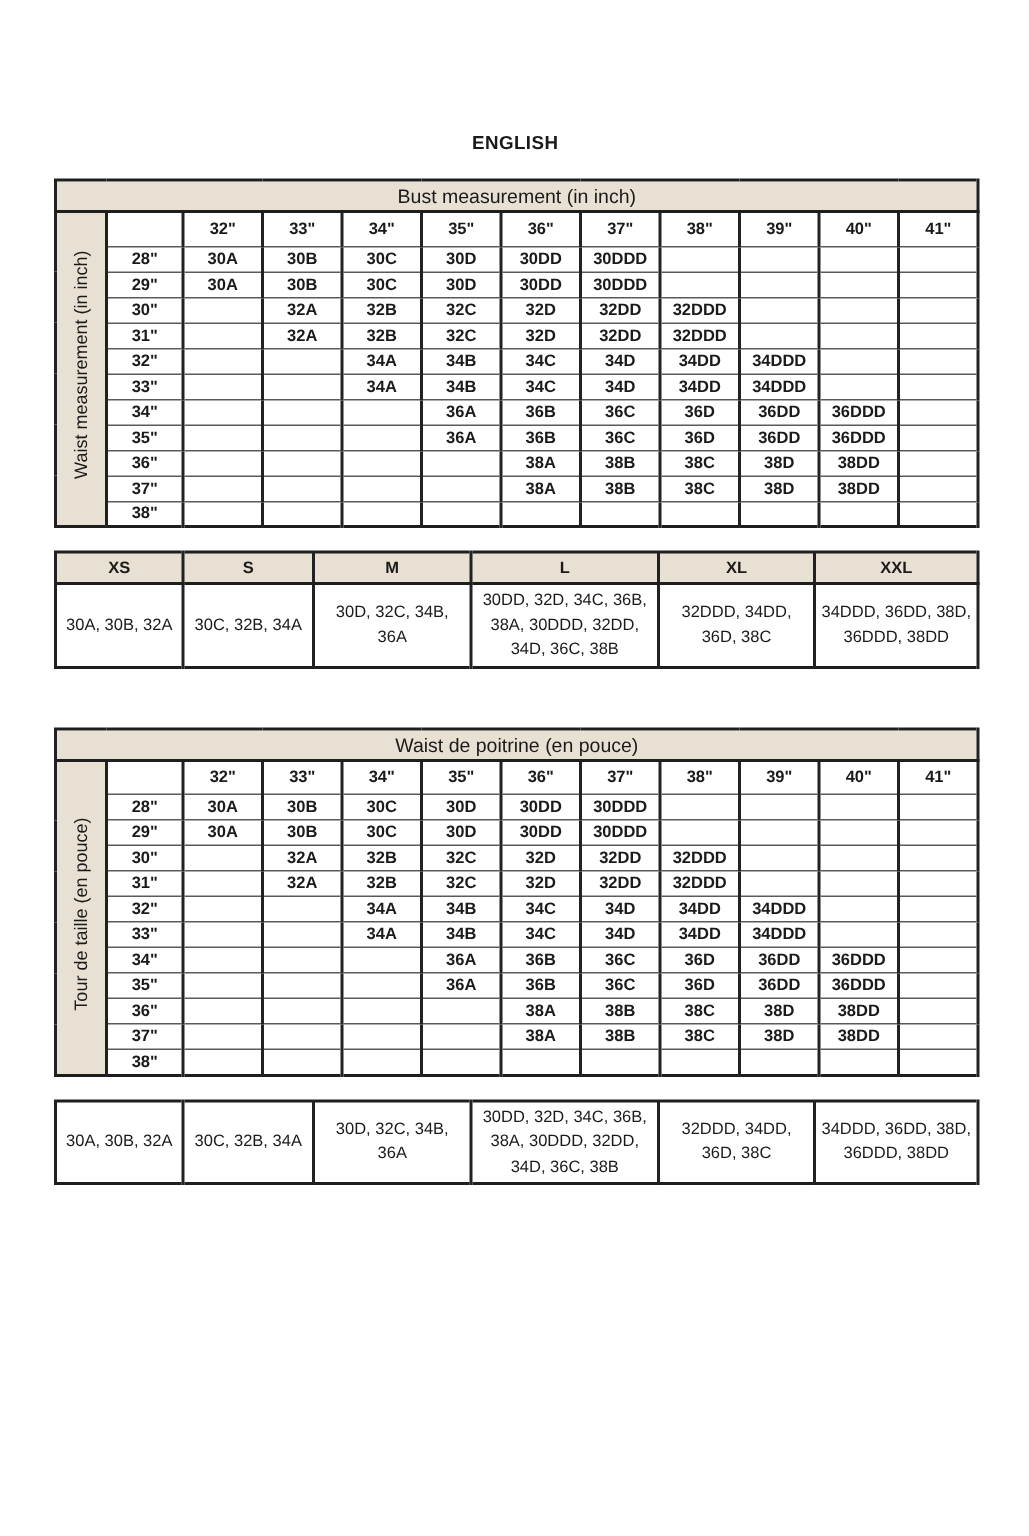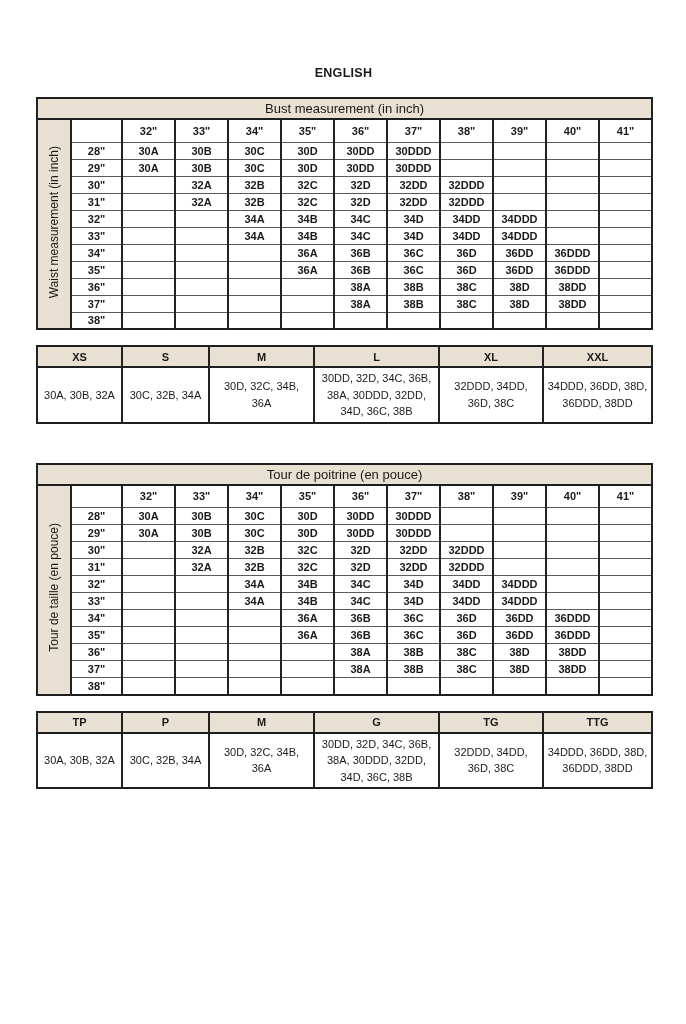--- a/index.html
+++ b/index.html
@@ -4,21 +4,21 @@
 <style>
   * { box-sizing: border-box; }
   html, body {
     margin: 0; padding: 0;
     background: #ffffff;
     width: 686px; height: 1024px;
     font-family: "Liberation Sans", sans-serif;
     color: #1a1a1a;
     overflow: hidden;
   }
-  .page { padding: 66px 0 0 36px; width: 684px; }
+  .page { padding: 88px 0 0 36px; width: 684px; }
 
   .section-title {
     width: 615px;
     margin: 0 0 17px 0;
     text-align: center;
     font-size: 12.5px;
     font-weight: bold;
     letter-spacing: 0.3px;
   }
 
@@ -317,21 +317,21 @@
           <col style="width:53px">
           <col style="width:53px">
         <col style="width:53px">
           <col style="width:53px">
           <col style="width:53px">
           <col style="width:53px">
           <col style="width:53px">
       </colgroup>
       <tbody>
         <tr>
-          <td class="band" colspan="12">Tour de poitrine (en pouce)</td>
+          <td class="band" colspan="12">Waist de poitrine (en pouce)</td>
         </tr>
         <tr class="colhead-row">
           <td class="axis" rowspan="12">
             <span class="vert">Tour de taille (en pouce)</span>
           </td>
           <td class="corner"></td>
         <td class="col-head">32"</td>
             <td class="col-head">33"</td>
             <td class="col-head">34"</td>
             <td class="col-head">35"</td>
@@ -492,28 +492,20 @@
       <colgroup>
         <col style="width:85px">
           <col style="width:87px">
           <col style="width:105px">
         <col style="width:125px">
           <col style="width:104px">
           <col style="width:109px">
       </colgroup>
       <tbody>
         <tr>
-            <td class="group-head">TP</td>
-            <td class="group-head">P</td>
-            <td class="group-head">M</td>
-            <td class="group-head">G</td>
-            <td class="group-head">TG</td>
-            <td class="group-head">TTG</td>
-          </tr>
-        <tr>
             <td class="group-val">30A, 30B, 32A</td>
             <td class="group-val">30C, 32B, 34A</td>
             <td class="group-val">30D, 32C, 34B, 36A</td>
             <td class="group-val">30DD, 32D, 34C, 36B, 38A, 30DDD, 32DD, 34D, 36C, 38B</td>
             <td class="group-val">32DDD, 34DD, 36D, 38C</td>
             <td class="group-val">34DDD, 36DD, 38D, 36DDD, 38DD</td>
           </tr>
       </tbody>
     </table>
   </section>

